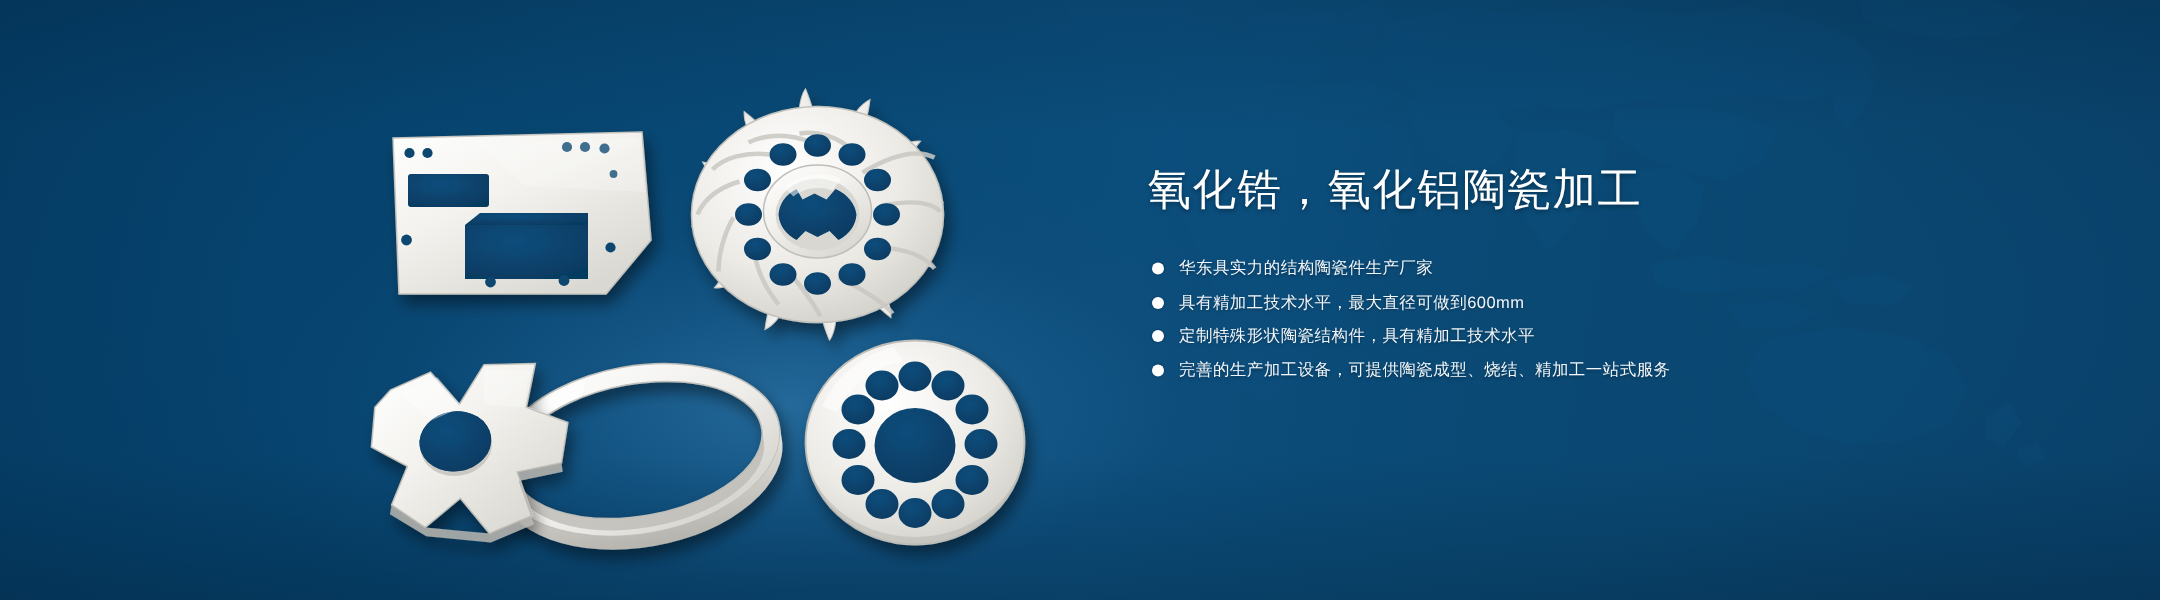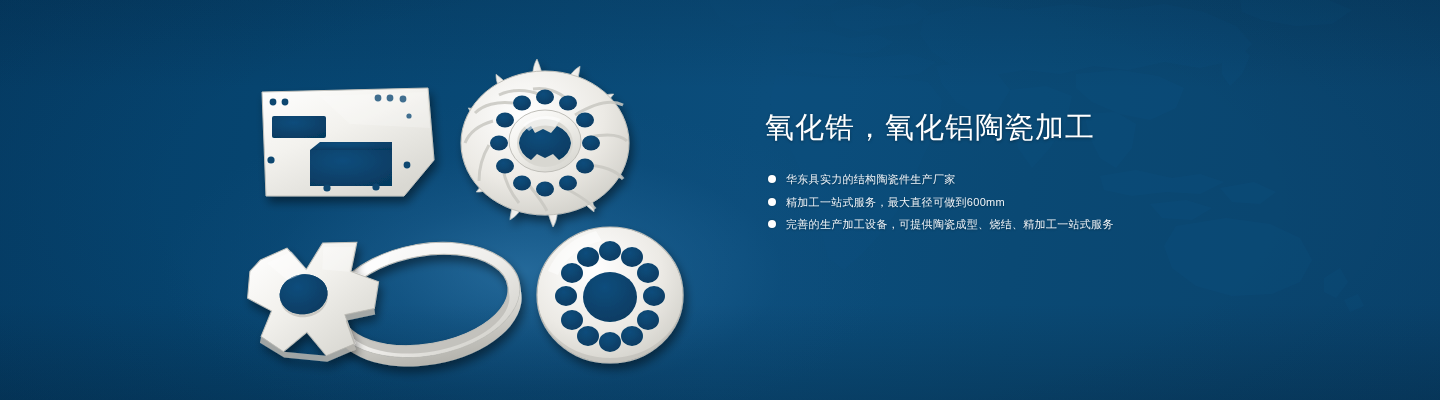--- a/index.html
+++ b/index.html
@@ -373,21 +373,25 @@
   <div class="copy">
     <h1 class="headline">氧化锆，氧化铝陶瓷加工</h1>
 
     <ul class="bullets">
       <li class="bullet">
         <span class="dot"></span>
         <span class="bullet-text">华东具实力的结构陶瓷件生产厂家</span>
       </li>
       <li class="bullet">
         <span class="dot"></span>
-        <span class="bullet-text">精加工一站式服务，最大直径可做到600mm</span>
+        <span class="bullet-text">具有精加工技术水平，最大直径可做到600mm</span>
+      </li>
+      <li class="bullet">
+        <span class="dot"></span>
+        <span class="bullet-text">定制特殊形状陶瓷结构件，具有精加工技术水平</span>
       </li>
       <li class="bullet">
         <span class="dot"></span>
         <span class="bullet-text">完善的生产加工设备，可提供陶瓷成型、烧结、精加工一站式服务</span>
       </li>
     </ul>
   </div>
 
 </div>
 

